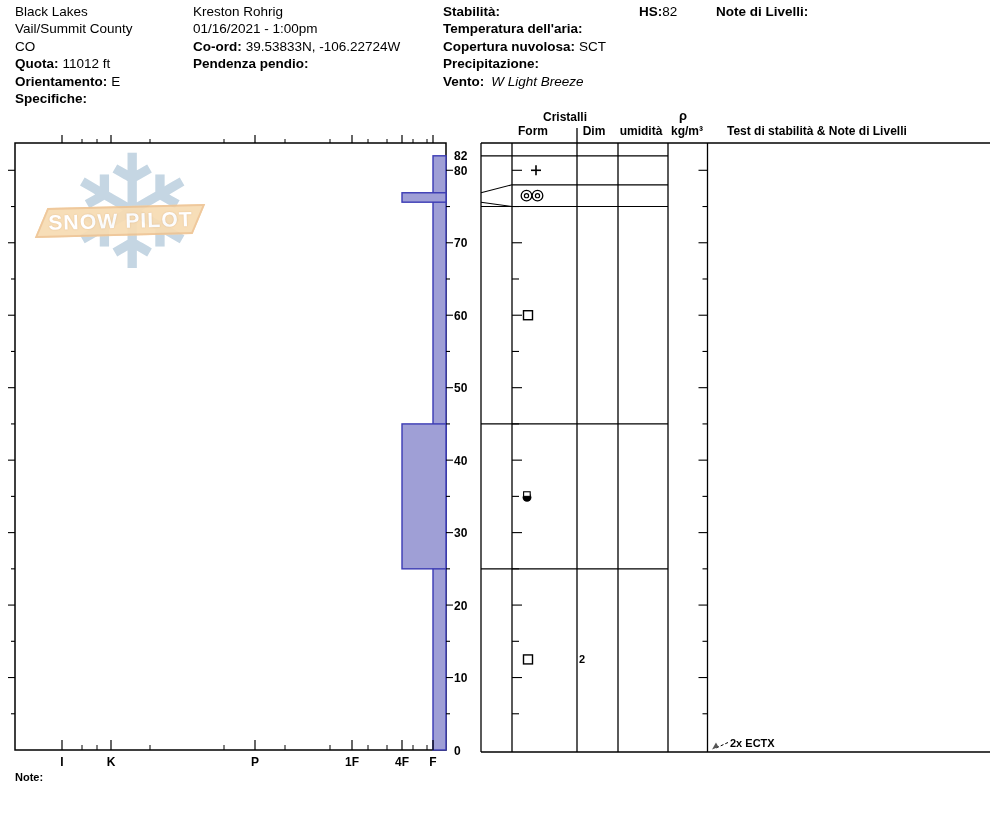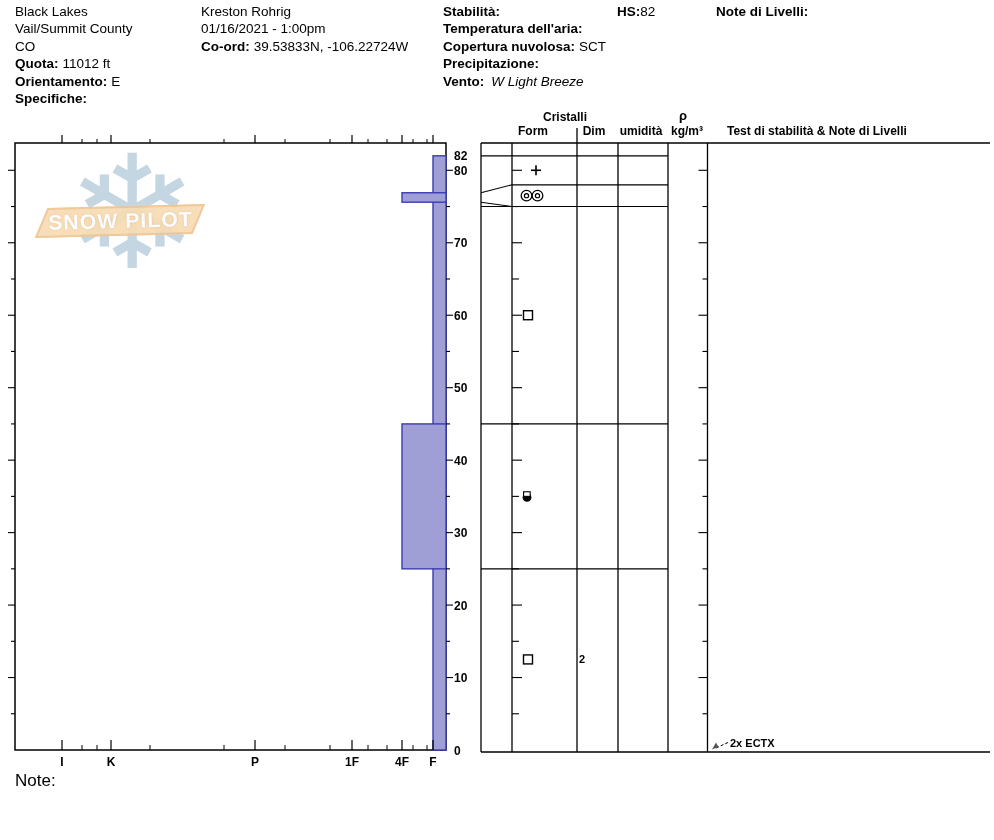--- a/index.html
+++ b/index.html
@@ -11,51 +11,52 @@
   .val2{margin-left:7px;font-style:italic;}
   #chart-svg{position:absolute;left:0;top:0;}
   
   #logo{position:absolute;left:38px;top:138px;width:170px;height:170px;pointer-events:none;}
   #snowflake{position:absolute;left:28px;top:-4px;font-size:158px;line-height:158px;color:#c5d6e3;}
   #banner{position:absolute;left:4px;top:68px;width:152px;height:26px;background:#f7dcb3;
           border:2px solid #eec494;transform:skewX(-24deg) rotate(-1.5deg);opacity:.92;
           display:flex;align-items:center;justify-content:center;}
   #banner span{transform:skewX(24deg);font-weight:bold;font-size:21px;letter-spacing:1px;
           color:#fff;text-shadow:0 0 1px #e8c093,0 0 2px #e8c093;white-space:nowrap;}
-  #note-footer{position:absolute;left:15px;top:771px;font-weight:normal;font-size:17px;}
+  #note-footer{position:absolute;left:15px;top:771px;font-weight:bold;font-size:11px;}
 </style>
 </head>
 <body>
 
 <div id="page">
 
   <div class="hcol" style="left:15px">
     <div>Black Lakes</div>
     <div>Vail/Summit County</div>
     <div>CO</div>
     <div><b>Quota:</b><span class="val">11012 ft</span></div>
     <div><b>Orientamento:</b><span class="val">E</span></div>
     <div><b>Specifiche:</b></div>
   </div>
 
-  <div class="hcol" style="left:201px">
+  <div class="hcol" style="left:193px">
     <div>Kreston Rohrig</div>
     <div>01/16/2021 - 1:00pm</div>
     <div><b>Co-ord:</b><span class="val">39.53833N, -106.22724W</span></div>
+    <div><b>Pendenza pendio:</b></div>
   </div>
 
   <div class="hcol" style="left:443px">
     <div><b>Stabilità:</b></div>
     <div><b>Temperatura dell'aria:</b></div>
     <div><b>Copertura nuvolosa:</b><span class="val">SCT</span></div>
     <div><b>Precipitazione:</b></div>
     <div><b>Vento:</b><span class="val2">W Light Breeze</span></div>
   </div>
 
-  <div class="hcol" style="left:617px">
+  <div class="hcol" style="left:639px">
     <div><b>HS:</b><span>82</span></div>
   </div>
 
   <div class="hcol" style="left:716px">
     <div><b>Note di Livelli:</b></div>
   </div>
 
   <div id="logo">
     <div id="snowflake">❄</div>
     <div id="banner">

